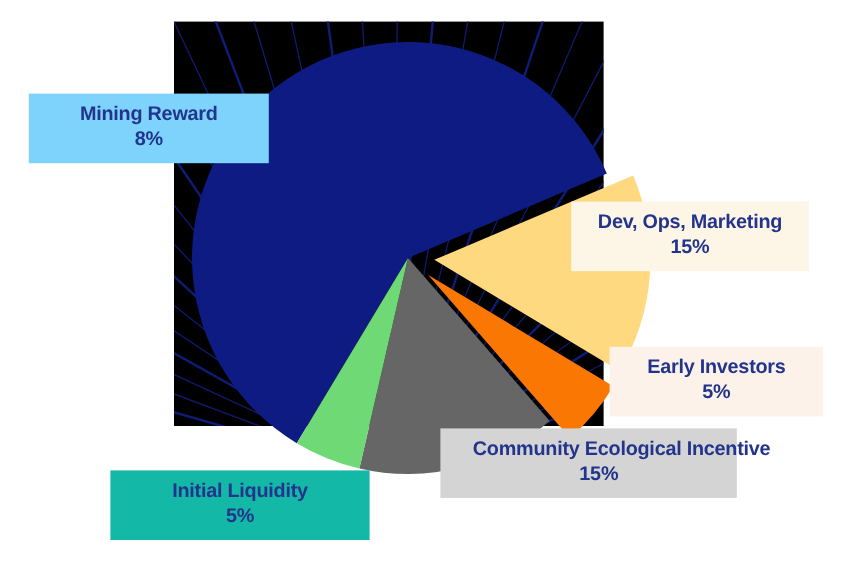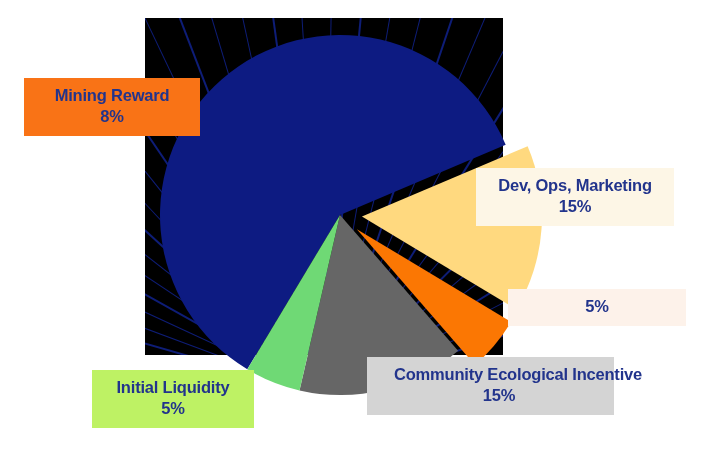--- a/index.html
+++ b/index.html
@@ -64,25 +64,25 @@
     font-family: "Liberation Sans", sans-serif;
     font-weight: bold;
     font-size: 16.5px;
     line-height: 1.28;
     letter-spacing: -0.2px;
     white-space: nowrap;
   }
   .slice-label .lbl-name { display: block; }
   .slice-label .lbl-pct  { display: block; }
 
-  #label-mining     { left: 24px;  top: 78px;  width: 176px; background: #f97316; }
+  #label-mining     { left: 24px;  top: 78px;  width: 200px; background: #7dd3fc; }
   #label-dev        { left: 476px; top: 168px; width: 198px; background: #fdf6e6; }
   #label-early      { left: 508px; top: 289px; width: 178px; background: #fdf2ea; }
   #label-community  { left: 367px; top: 357px; width: 247px; background: #d4d4d4; padding-left: 27px; }
-  #label-initial    { left: 92px;  top: 370px; width: 162px; background: #bef264; }
+  #label-initial    { left: 92px;  top: 392px; width: 216px; background: #14b8a6; }
 </style>
 </head>
 <body>
 
 <div id="stage">
 
   <div class="artifact-backdrop">
     <div id="stripes">
         <div class="stripe" style="transform: rotate(-74deg); width: 2.4px;"></div>
         <div class="stripe" style="transform: rotate(-69.59deg); width: 1.4px;"></div>
@@ -135,20 +135,21 @@
     <span class="lbl-name">Mining Reward</span>
     <span class="lbl-pct">8%</span>
   </div>
 
   <div class="slice-label" id="label-dev">
     <span class="lbl-name">Dev, Ops, Marketing</span>
     <span class="lbl-pct">15%</span>
   </div>
 
   <div class="slice-label" id="label-early">
+    <span class="lbl-name">Early Investors</span>
     <span class="lbl-pct">5%</span>
   </div>
 
   <div class="slice-label" id="label-community">
     <span class="lbl-name">Community Ecological Incentive</span>
     <span class="lbl-pct">15%</span>
   </div>
 
   <div class="slice-label" id="label-initial">
     <span class="lbl-name">Initial Liquidity</span>

